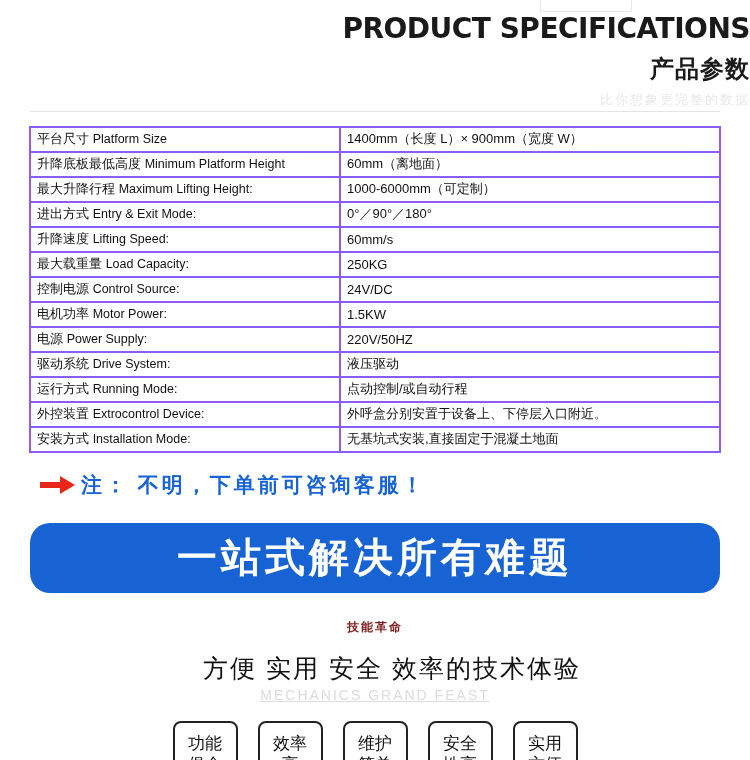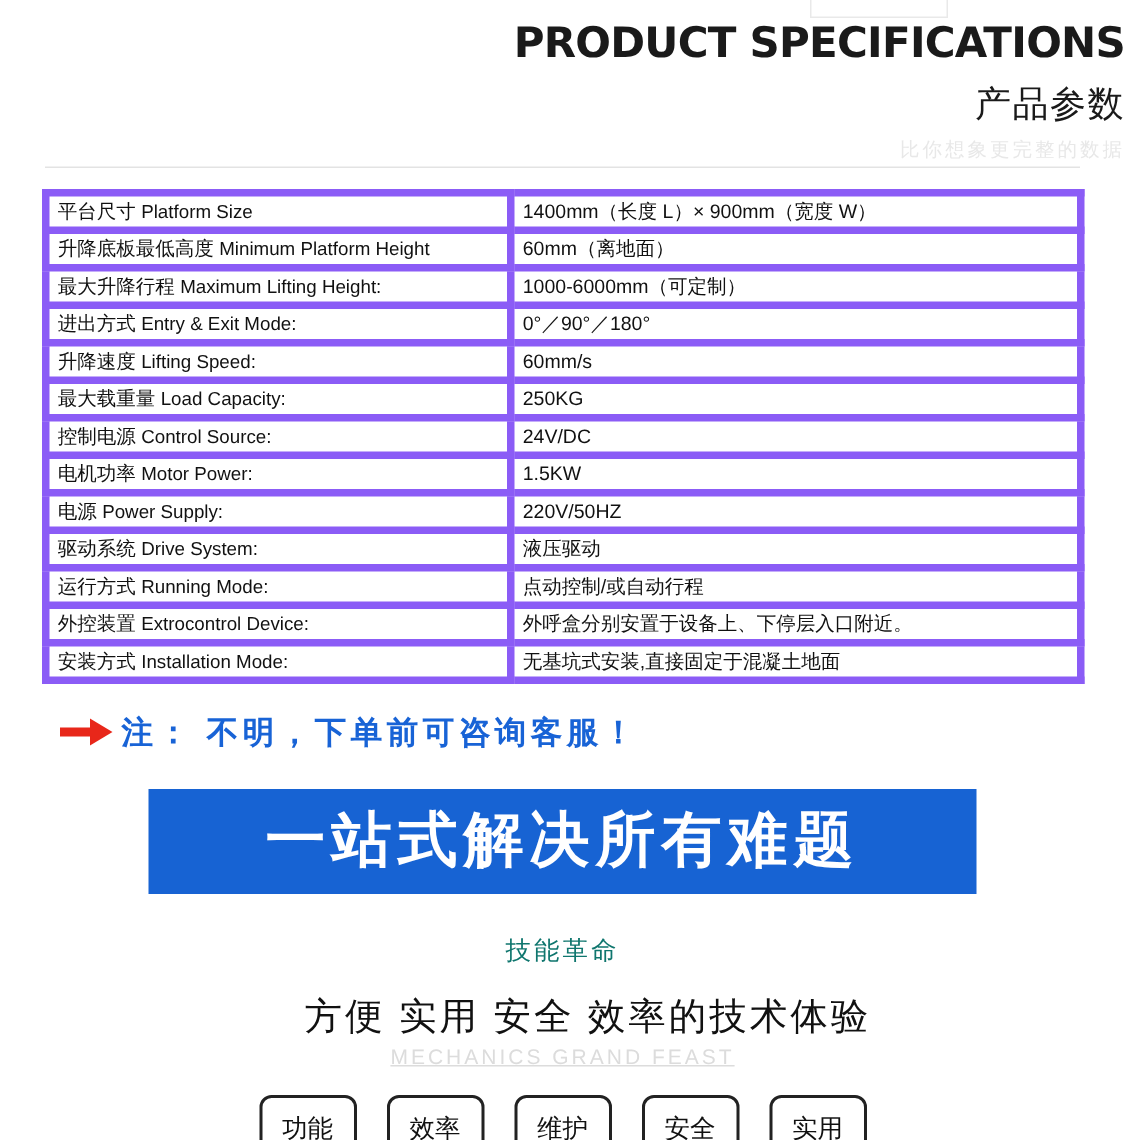--- a/index.html
+++ b/index.html
@@ -27,21 +27,21 @@
   .header .title-en {
     font-family: "DejaVu Sans", sans-serif;
     font-size: 28px;
     font-weight: bold;
     letter-spacing: -0.5px;
     color: #1a1a1a;
     line-height: 1.1;
   }
   .header .title-cn {
     font-size: 24px;
-    font-weight: normal;
+    font-weight: bold;
     color: #1a1a1a;
     margin-top: 8px;
     letter-spacing: 1px;
     padding-left: 48px;
   }
   .header .title-sub {
     font-size: 13px;
     color: #e8e8e8;
     margin-top: 6px;
     letter-spacing: 2px;
@@ -73,21 +73,21 @@
   }
 
   
   .spec-table {
     width: 690px;
     margin: 14px auto 0 auto;
     border-collapse: collapse;
     table-layout: fixed;
   }
   .spec-table td {
-    border: 5px solid #8b5cf6;
+    border: 2px solid #8b5cf6;
     height: 25px;
     padding: 1px 6px;
     font-size: 13px;
     color: #111;
     vertical-align: middle;
     white-space: nowrap;
     overflow: hidden;
   }
   .spec-table td.label { width: 310px; }
   .spec-table td.value { width: 380px; }
@@ -129,43 +129,44 @@
   }
   .note-text {
     color: #1863d6;
     font-size: 21px;
     font-weight: bold;
     letter-spacing: 3px;
   }
 
   
   .banner {
-    width: 552px;
+    width: 690px;
     margin: 24px auto 0 auto;
     background: #1763d3;
     text-align: center;
     padding: 12px 0 14px 0;
+    border-radius: 20px;
   }
   .banner-text {
     color: #ffffff;
     font-size: 40px;
     font-weight: bold;
     letter-spacing: 4px;
     line-height: 1.1;
   }
 
   
   .slogan {
     text-align: center;
     margin-top: 26px;
   }
   .slogan .s1 {
-    color: #0f766e;
-    font-size: 17px;
-    font-weight: normal;
+    color: #7f1d1d;
+    font-size: 12px;
+    font-weight: bold;
     letter-spacing: 2px;
   }
   .slogan .s2 {
     color: #111;
     font-size: 25px;
     margin-top: 16px;
     letter-spacing: 2px;
     margin-left: 34px;
   }
   .slogan .s3 {

